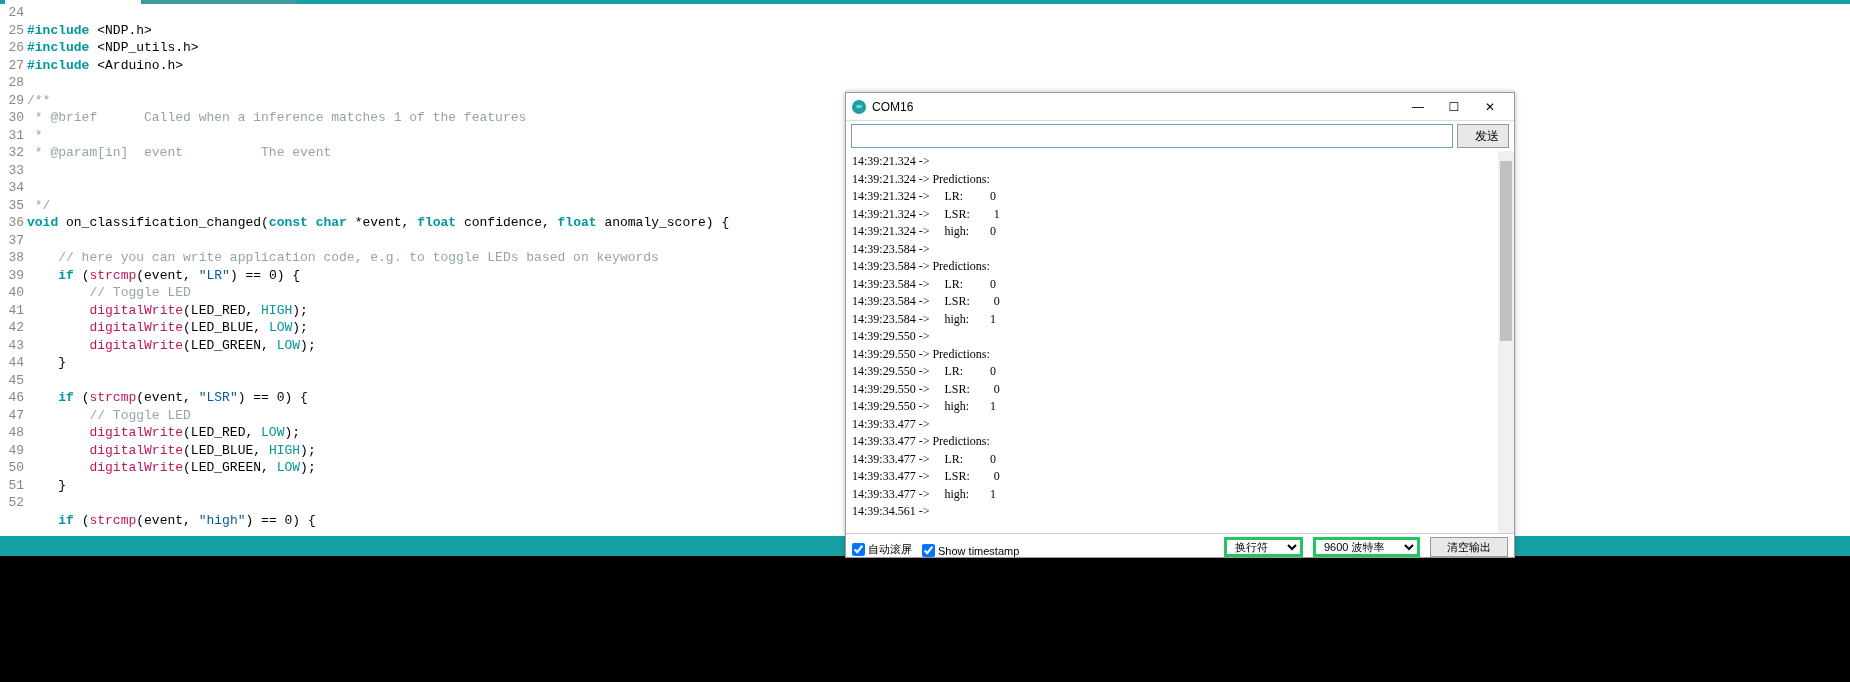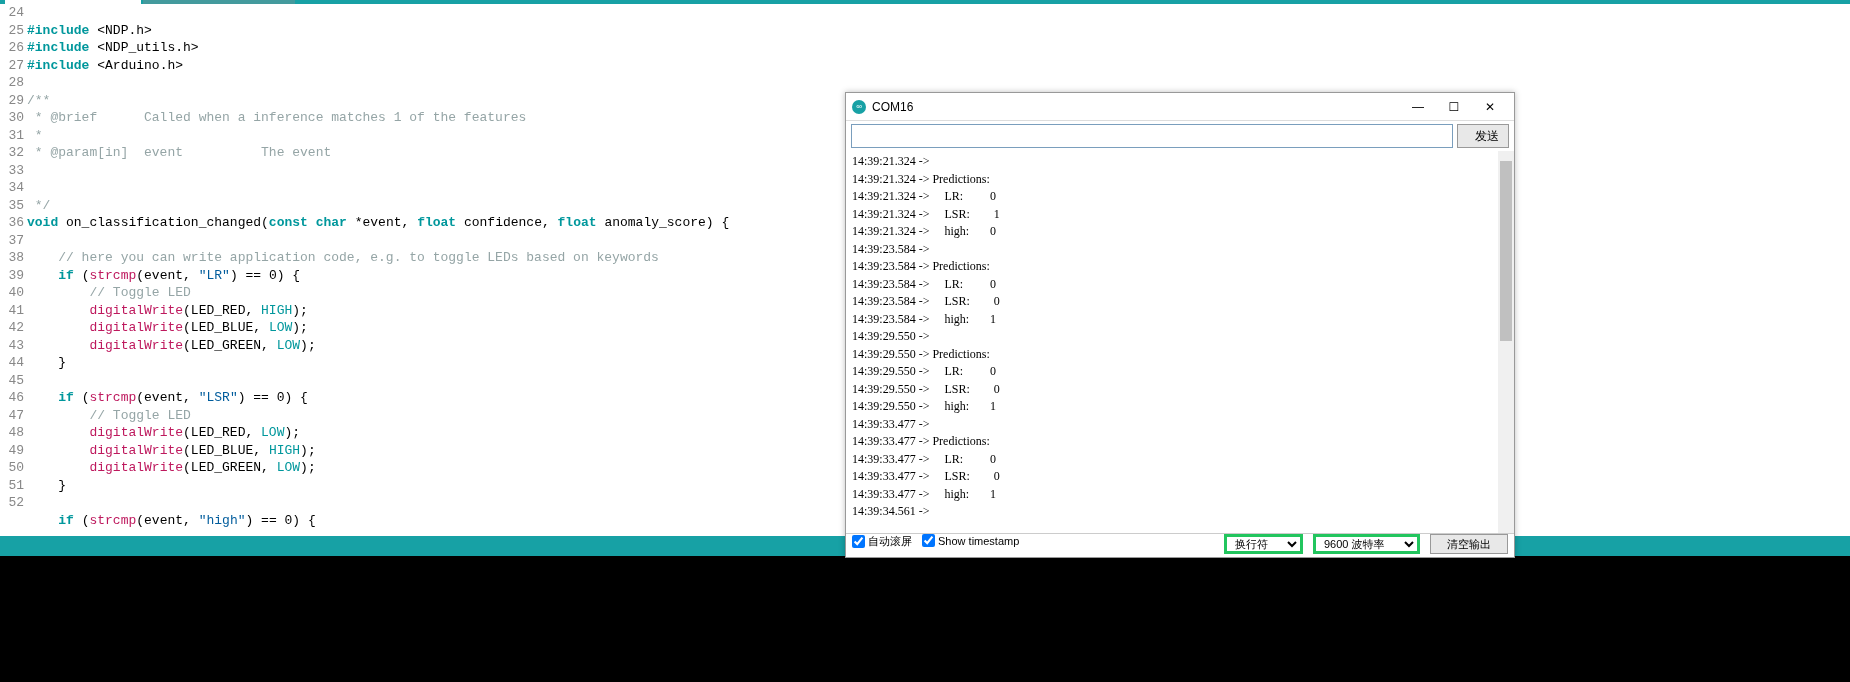--- a/index.html
+++ b/index.html
@@ -112,21 +112,21 @@
   .scrollbar {
     position:absolute; right:0; top:0; width:16px; height:100%;
     background:#f0f0f0;
   }
   .scroll-thumb{
     position:absolute; left:2px; right:2px; top:10px; height:180px;
     background:#c0c0c0;
   }
   .bottom-bar {
     height: 24px; border-top: 1px solid #ccc;
-    display: flex; align-items: flex-start; padding: 0 6px;
+    display: flex; align-items: flex-end; padding: 0 6px;
     font-size: 11px; gap: 10px;
   }
   .chk { display:flex; align-items:center; gap:3px; }
   .chk input { margin:0; }
   .spacer { flex:1; }
   .select {
     border:3px solid #22c55e; background:#fff; font-size:11px;
     height:20px; padding:0 16px 0 4px;
   }
   .clear-btn{

